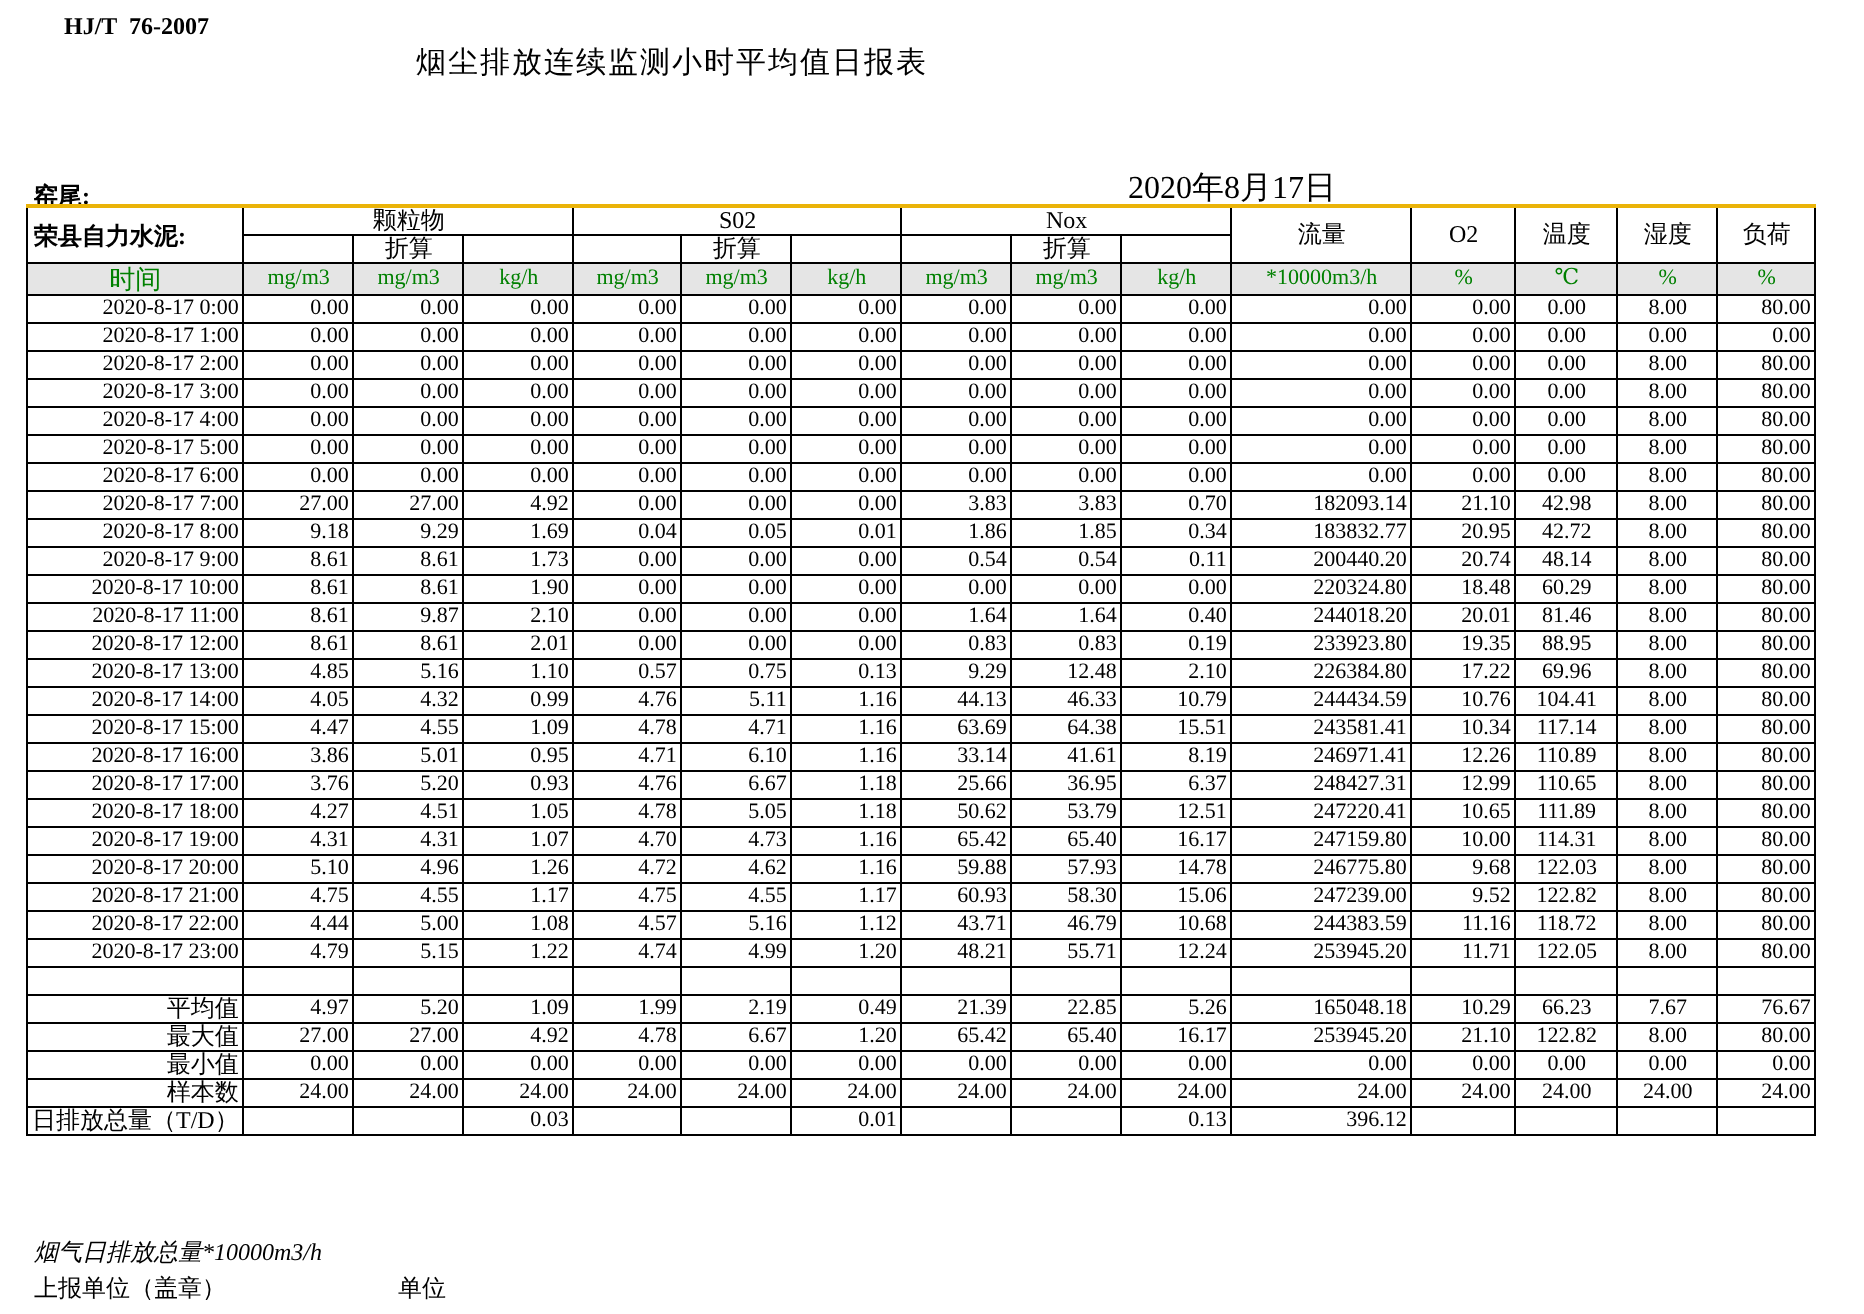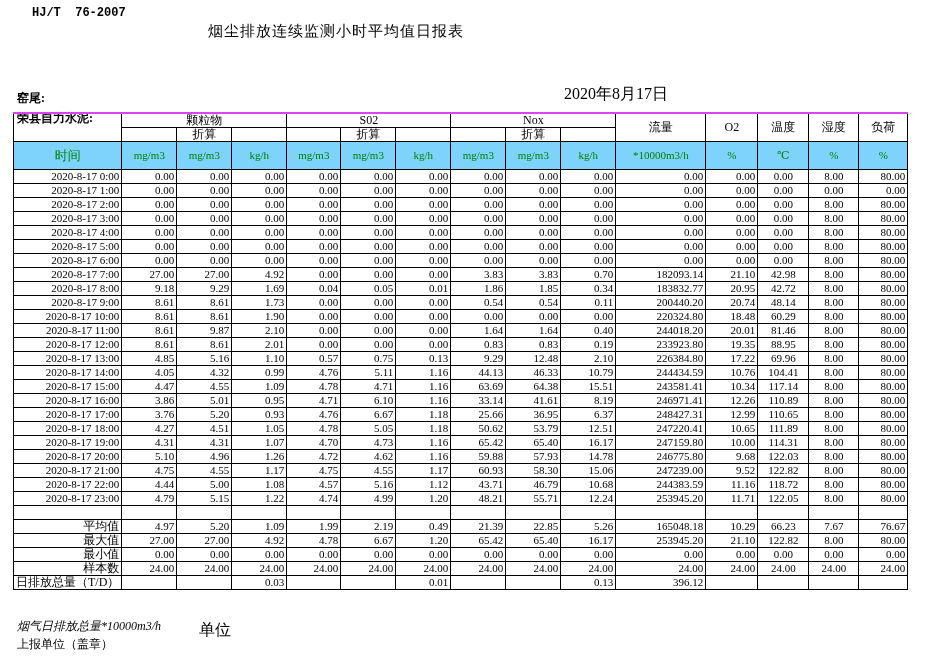--- a/index.html
+++ b/index.html
@@ -1,33 +1,33 @@
 <!DOCTYPE html>
 <html><head>
 <meta charset="utf-8">
 <style>
   html,body{margin:0;padding:0;}
   body{width:932px;height:657px;background:#ffffff;position:relative;
        font-family:"Liberation Serif","DejaVu Serif",serif;color:#000;}
   .abs{position:absolute;white-space:pre;}
-  .std-code{left:32px;top:6px;font-size:12px;font-weight:bold;font-family:Liberation Mono, monospace;}
+  .std-code{left:32px;top:6px;font-size:12px;font-weight:bold;}
   .title{left:208px;top:22px;font-size:15px;font-weight:normal;letter-spacing:1px;}
   .company{left:17px;top:78px;font-size:12px;font-weight:bold;margin-top:32px;}
   .station{left:17px;top:90px;font-size:12px;font-weight:bold;}
   .date{left:564px;top:84px;font-size:16px;}
   .note{left:17px;top:618px;font-size:12px;font-style:italic;}
   .report-unit{left:17px;top:636px;font-size:12px;}
-  .unit{left:199px;top:620px;font-size:16px;}
+  .unit{left:199px;top:636px;font-size:12px;}
 
-  table.report{position:absolute;left:13px;top:112px;border-collapse:collapse;
-               table-layout:fixed;border-top:2px solid #d946ef;}
+  table.report{position:absolute;left:13px;top:102px;border-collapse:collapse;
+               table-layout:fixed;border-top:2px solid #eab308;}
   table.report td,table.report th{border:1px solid #000;padding:0 2px;overflow:hidden;
                white-space:nowrap;font-weight:normal;box-sizing:border-box;}
   tr.h1 td,tr.h1 th,tr.h2 td,tr.h2 th{height:14px;font-size:12px;line-height:13px;text-align:center;}
-  tr.green th{background:#7dd3fc;color:#008000;height:28px;font-size:11px;line-height:15px;text-align:center;}
+  tr.green th{background:#e5e5e5;color:#008000;height:16px;font-size:11px;line-height:15px;text-align:center;}
   tr.green th.time-h{font-size:13px;}
   tbody td{height:14px;font-size:11px;line-height:13px;}
   td.time{text-align:right;}
   td.num{text-align:right;}
   td.center{text-align:center;}
   td.sum-label{text-align:right;font-size:12px;}
   td.total{text-align:left;}
 </style>
 </head>
 <body>

